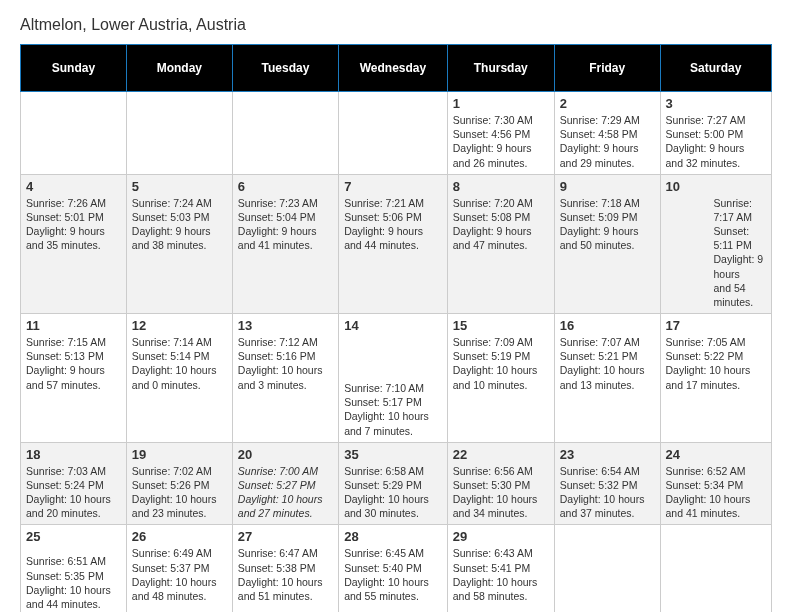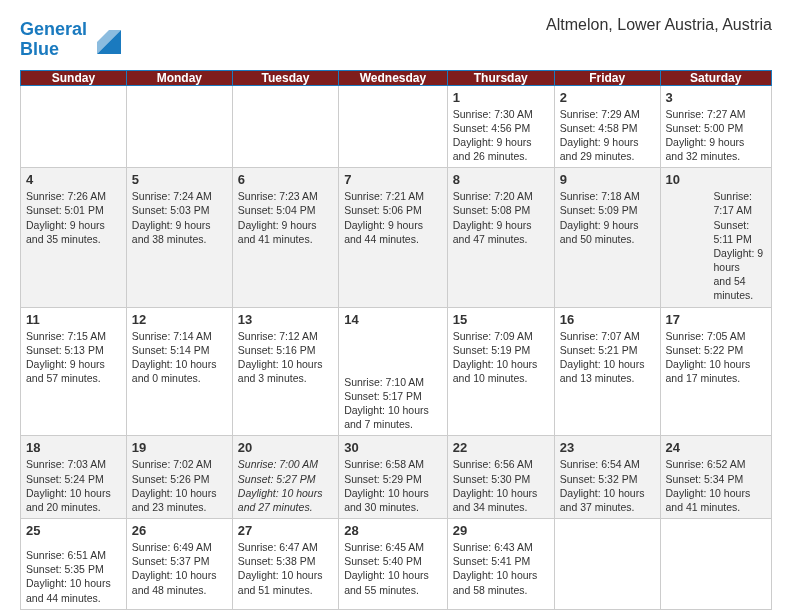--- a/index.html
+++ b/index.html
@@ -48,23 +48,23 @@
       font-size: 16px;
       font-weight: normal;
       color: #333;
     }
     table {
       width: 100%;
       border-collapse: collapse;
       font-size: 11px;
     }
     thead tr th {
-      background-color: #7f1d1d;
+      background-color: #000000;
       color: #fff;
-      padding: 0 4px;
+      padding: 16px 4px;
       font-size: 12px;
       font-weight: bold;
       border: 1px solid #1a7abf;
     }
     tbody tr td {
       border: 1px solid #ccc;
       vertical-align: top;
       padding: 4px 5px;
       height: 80px;
       width: 113px;
@@ -91,32 +91,20 @@
     .day-info {
       color: #333;
       font-size: 10.5px;
       line-height: 1.35;
     }
   </style>
 </head>
 <body>
 
 <div class="header">
-  <div class="logo">
-    <div>
-      <div class="logo-text">
-        <span>General</span><br>
-        <span style="color:#1a7abf;">Blue</span>
-      </div>
-    </div>
-    <svg class="logo-icon" viewBox="0 0 32 28" xmlns="http://www.w3.org/2000/svg">
-      <polygon points="8,28 32,4 32,28" fill="#1a7abf"></polygon>
-      <polygon points="8,28 20,16 32,4 20,4 8,16" fill="#1a7abf" opacity="0.5"></polygon>
-    </svg>
-  </div>
   <div class="title-block">
     <h2>Altmelon, Lower Austria, Austria</h2>
   </div>
 </div>
 
 <table>
   <thead>
     <tr id="thead-row">
     <th>Sunday</th>
         <th>Monday</th>
@@ -273,21 +261,21 @@
 and 23 minutes.</div>
         </td>
         <td>
           <span class="day-num">20</span>
           <div class="day-info" style="white-space: pre-line; font-style: italic;">Sunrise: 7:00 AM
 Sunset: 5:27 PM
 Daylight: 10 hours
 and 27 minutes.</div>
         </td>
         <td>
-          <span class="day-num">30</span>
+          <span class="day-num">35</span>
           <div class="day-info" style="white-space: pre-line;">Sunrise: 6:58 AM
 Sunset: 5:29 PM
 Daylight: 10 hours
 and 30 minutes.</div>
         </td>
         <td>
           <span class="day-num">22</span>
           <div class="day-info" style="white-space: pre-line;">Sunrise: 6:56 AM
 Sunset: 5:30 PM
 Daylight: 10 hours

